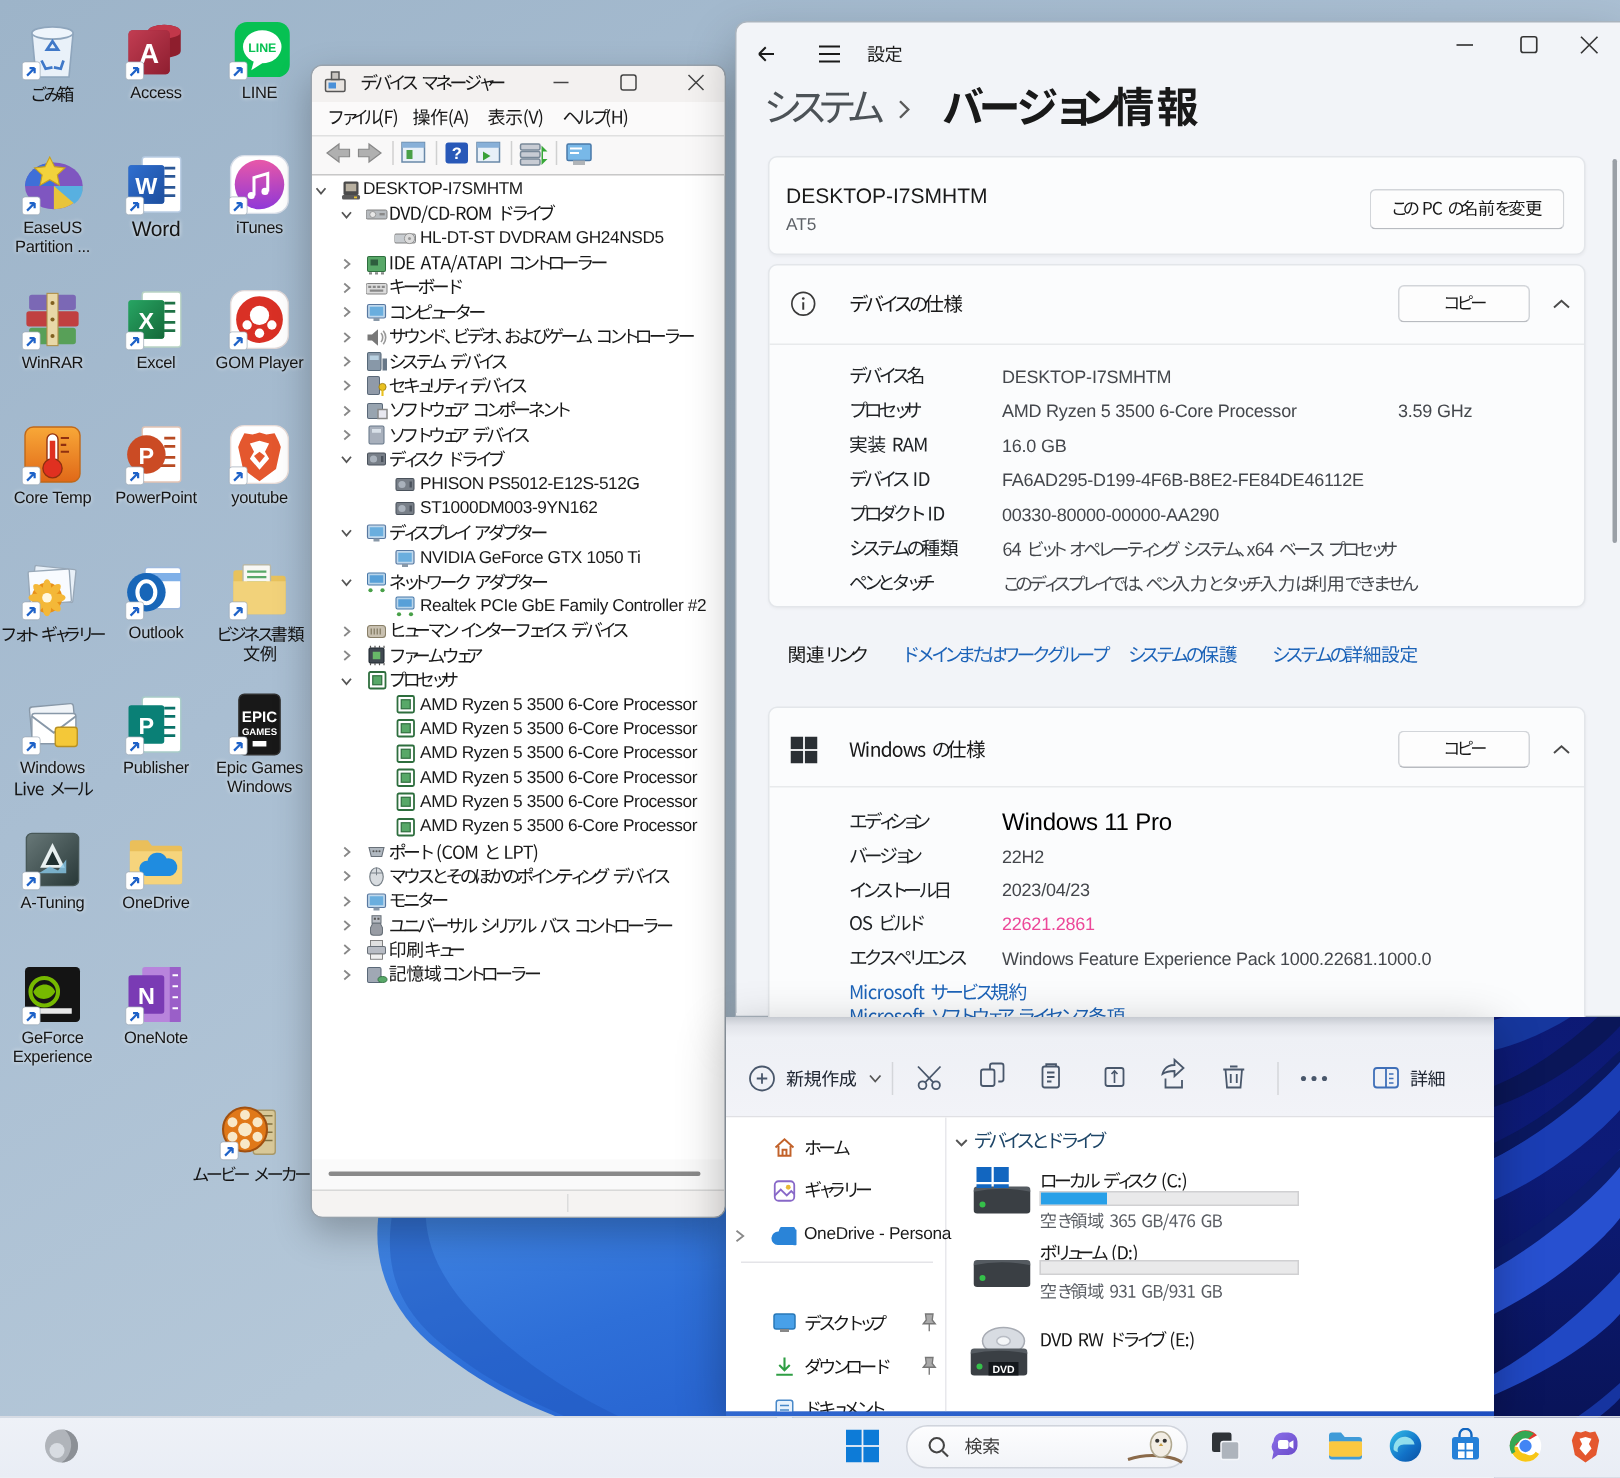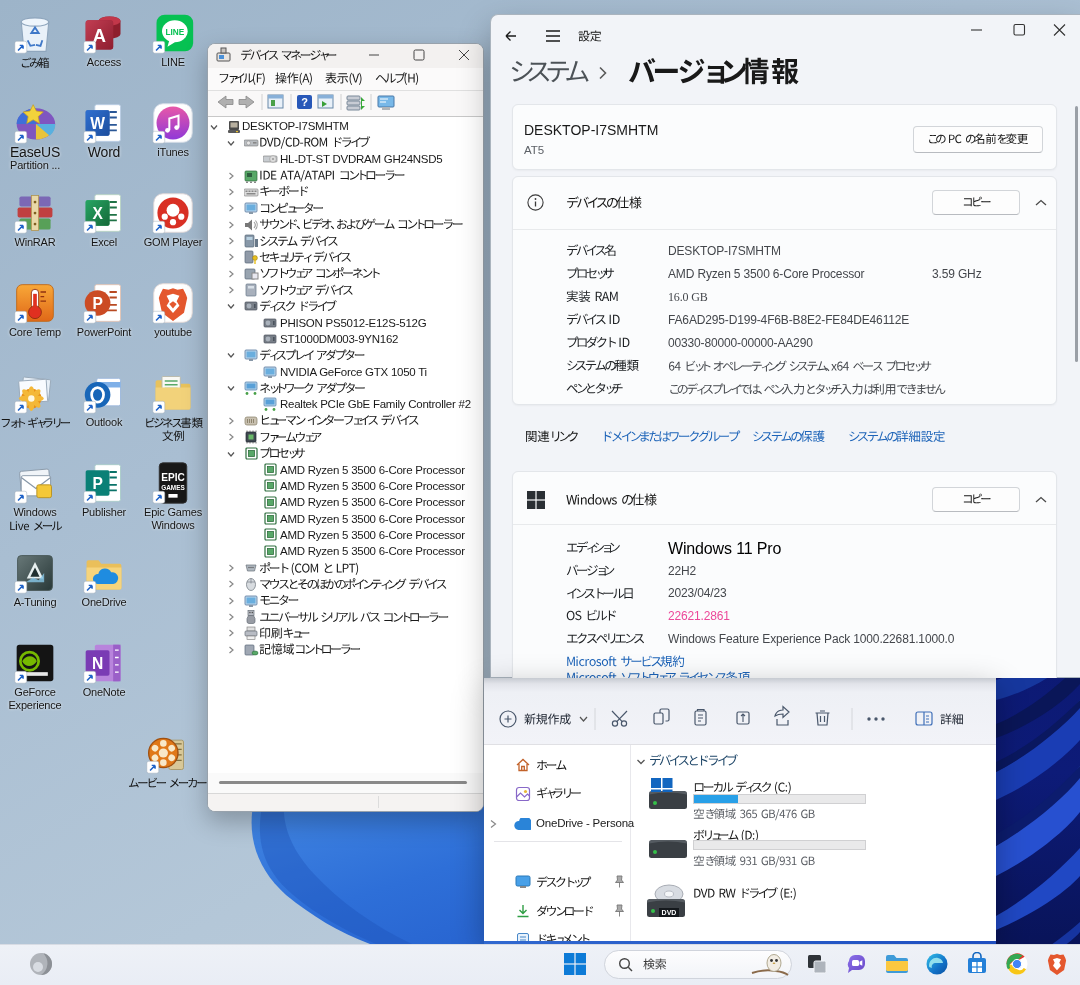--- a/index.html
+++ b/index.html
@@ -296,21 +296,21 @@
       <path d="M 25 25 L 4 25 A 21 17 0 0 1 25 8 Z" fill="#3f6fd8"></path>
       <path d="M 25 25 L 46 25 A 21 17 0 0 1 25 42 Z" fill="#e8c43a"></path>
       <path d="M 25 25 L 40 38 A 21 17 0 0 0 46 25 Z" fill="#58b0e0"></path>
       <path d="M 22 4 l 3.5 7 l 7.5 1 l -5.5 5 l 1.5 7.5 l -7 -4 l -7 4 l 1.5 -7.5 l -5.5 -5 l 7.5 -1 z" fill="#f2d23c" stroke="#c8a020" stroke-width="0.8"></path>
       <g>
         <rect x="2" y="33" width="13" height="13" rx="2" fill="#fff" stroke="#9aa7b5" stroke-width="0.5"></rect>
         <path d="M 5.5 43 L 11 37.5 M 11 37.5 L 7.3 37.5 M 11 37.5 L 11 41.2" stroke="#1e62c8" stroke-width="1.6" fill="none"></path>
       </g>
     </svg>
   </div>
-<div style="position:absolute;left:35px;transform:translateX(-50%);top:146.1px;font-family:'Liberation Sans',sans-serif;font-size:14px;font-weight:400;color:#151515;line-height:13.8px;letter-spacing:-0.2px;white-space:nowrap;text-shadow:0 0 3px rgba(255,255,255,0.85)">EaseUS</div>
+<div style="position:absolute;left:35px;transform:translateX(-50%);top:146.1px;font-family:'Liberation Sans',sans-serif;font-size:11px;font-weight:400;color:#151515;line-height:13.8px;letter-spacing:-0.2px;white-space:nowrap;text-shadow:0 0 3px rgba(255,255,255,0.85)">EaseUS</div>
 <div style="position:absolute;left:35px;transform:translateX(-50%);top:159.1px;font-family:'Liberation Sans',sans-serif;font-size:11px;font-weight:400;color:#151515;line-height:13.8px;letter-spacing:-0.2px;white-space:nowrap;text-shadow:0 0 3px rgba(255,255,255,0.85)">Partition ...</div>
 <div style="position:absolute;left:82px;top:101px;width:44px;height:44px">
     <svg width="44" height="44" viewBox="0 0 48 48">
       <rect x="14" y="4" width="28" height="40" rx="2" fill="#fff" stroke="#b9cde4"></rect>
       <g stroke="#2b5796" stroke-width="2">
         <path d="M 30 12 h 8 M 30 18 h 8 M 18 26 h 20 M 18 32 h 20"></path>
       </g>
       <rect x="4" y="10" width="26" height="28" rx="2" fill="#2b63b8"></rect>
       <rect x="4" y="10" width="26" height="28" rx="2" fill="url(#wg)"></rect>
       <text x="17" y="31" font-family="Liberation Sans" font-size="17" font-weight="bold" fill="#fff" text-anchor="middle">W</text>
@@ -1488,21 +1488,21 @@
     <svg width="52.1" height="14.5" viewBox="0 0 4171 1160" style="overflow:visible">
       <g fill="#202326" transform="translate(0,880) scale(1,-1)">
         <use href="#r15508" x="0"></use>
         <use href="#r36919" x="980"></use>
         <use href="#r00051" x="2280"></use>
         <use href="#r00034" x="2864"></use>
         <use href="#r00046" x="3424"></use>
       </g>
     </svg>
   </div>
-<div style="position:absolute;left:668px;top:289.5px;font-family:Liberation Serif, serif;font-size:12px;font-weight:400;color:#44474c;line-height:15.0px;letter-spacing:-0.15px;white-space:nowrap">16.0 GB</div>
+<div style="position:absolute;left:668px;top:289.5px;font-family:Liberation Sans, sans-serif;font-size:12px;font-weight:400;color:#44474c;line-height:15.0px;letter-spacing:-0.15px;white-space:nowrap">16.0 GB</div>
 <div style="position:absolute;left:566.0px;top:313.2px;width:53.7px;height:14.5px">
     <svg width="53.7" height="14.5" viewBox="0 0 4293 1160" style="overflow:visible">
       <g fill="#202326" transform="translate(0,880) scale(1,-1)">
         <use href="#r01592" x="0"></use>
         <use href="#r01601" x="790"></use>
         <use href="#r01557" x="1580"></use>
         <use href="#r01578" x="2280"></use>
         <use href="#r00042" x="3390"></use>
         <use href="#r00037" x="3660"></use>
       </g>

